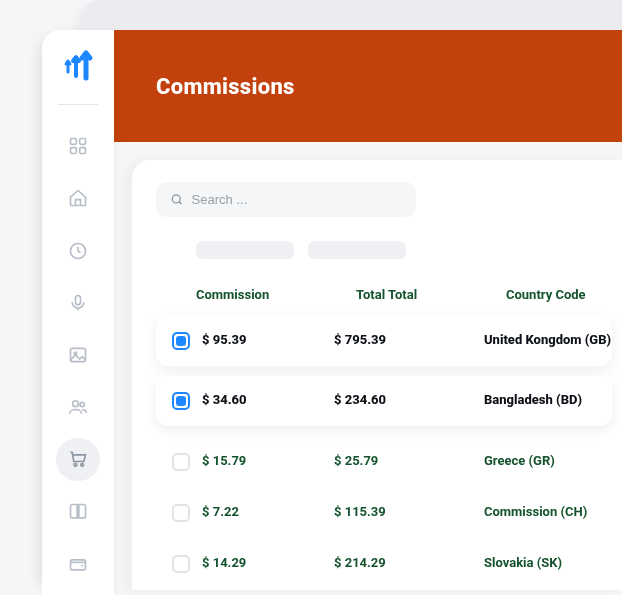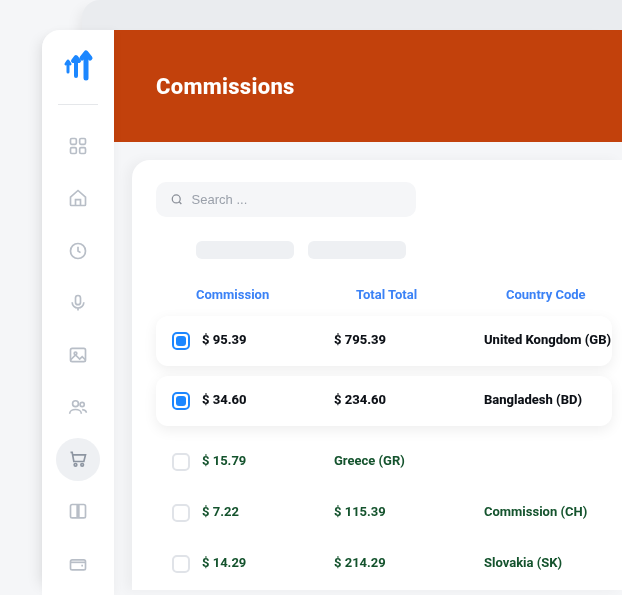--- a/index.html
+++ b/index.html
@@ -108,21 +108,21 @@
   .search input::placeholder { color: #9aa0aa; }
   .skel-row { display: flex; gap: 14px; margin: 0 0 18px 40px; }
   .skel { background: #eef0f3; border-radius: 6px; height: 18px; }
   .skel.a { width: 98px; }
   .skel.b { width: 98px; }
   .table-head {
     display: flex;
     padding: 10px 0 14px 40px;
     font-size: 13px;
     font-weight: 700;
-    color: #3b82f6;
+    color: #14532d;
   }
   .col-commission { width: 160px; }
   .col-cost { width: 150px; }
   .col-country { flex: 1; }
   .row {
     display: flex;
     align-items: flex-start;
     padding: 16px 0 16px 12px;
     font-size: 13px;
     color: #2b2e34;
@@ -286,20 +286,21 @@
     </div>
     <div class="row highlight">
       <div class="chk on"></div>
       <div class="cell commission">$ 34.60</div>
       <div class="cell cost">$ 234.60</div>
       <div class="cell country">Bangladesh (BD)</div>
     </div>
     <div class="row dim">
       <div class="chk"></div>
       <div class="cell commission">$ 15.79</div>
+      <div class="cell cost">$ 25.79</div>
       <div class="cell country">Greece (GR)</div>
     </div>
     <div class="row dim">
       <div class="chk"></div>
       <div class="cell commission">$ 7.22</div>
       <div class="cell cost">$ 115.39</div>
       <div class="cell country">Commission (CH)</div>
     </div>
     <div class="row dim">
       <div class="chk"></div>

